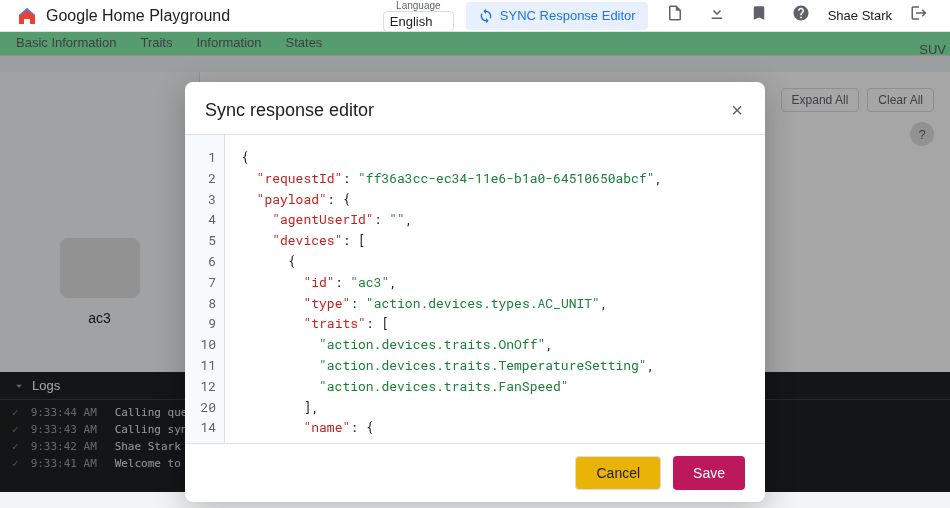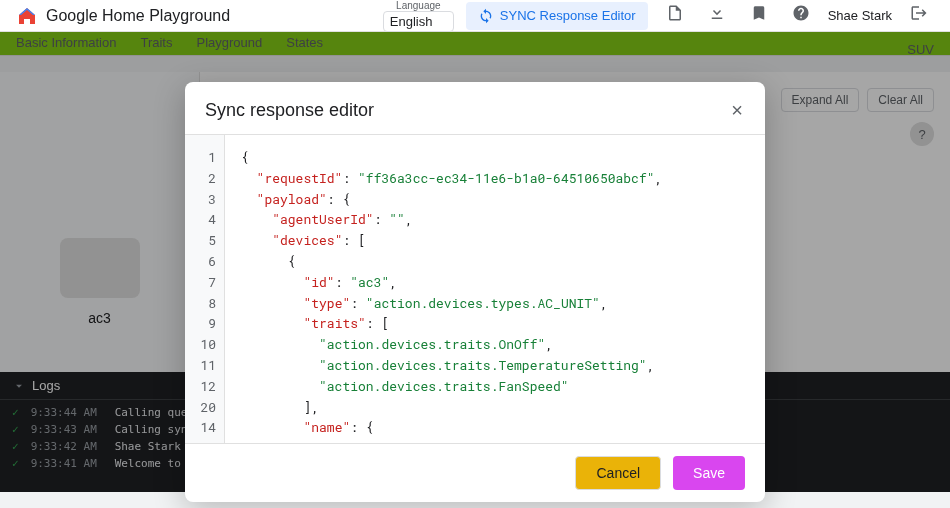--- a/index.html
+++ b/index.html
@@ -90,21 +90,21 @@
       display: flex;
       flex-direction: column;
       height: calc(508px - 48px);
       position: relative;
     }
 
     
     .tabs-row {
       display: flex;
       align-items: center;
-      background: #84cc16;
+      background: #86efac;
       border-bottom: 1px solid #e0e0e0;
       padding: 0 16px;
       height: 24px;
       gap: 24px;
     }
     .tab {
       font-size: 13px;
       color: #5f6368;
       padding: 10px 0;
       cursor: pointer;
@@ -284,36 +284,36 @@
       background: #eab308;
       border: 1px solid #dadce0;
       color: #202124;
       font-size: 14px;
       font-weight: 500;
       border-radius: 4px;
       padding: 8px 20px;
       cursor: pointer;
     }
     .btn-save {
-      background: #d946ef;
+      background: #be185d;
       border: none;
       color: #fff;
       font-size: 14px;
       font-weight: 500;
       border-radius: 4px;
       padding: 8px 20px;
       cursor: pointer;
     }
 
     
     .suv-tag {
       font-size: 13px;
       color: #5f6368;
       position: absolute;
-      right: 16px;
+      right: 4px;
       top: 10px;
     }
 
     
     .right-top {
       display: flex;
       justify-content: flex-end;
       align-items: center;
       gap: 8px;
       padding-bottom: 8px;
@@ -399,21 +399,21 @@
 </div>
 
 <div class="main-area">
 
   <div style="display:flex;flex:1;position:relative;overflow:hidden;">
 
     <div style="position:absolute;top:0;left:0;right:0;z-index:1;">
       <div class="tabs-row">
         <span class="tab">Basic Information</span>
         <span class="tab">Traits</span>
-        <span class="tab">Playground</span>
+        <span class="tab">Information</span>
         <span class="tab">States</span>
         <div class="suv-tag">SUV</div>
       </div>
     </div>
 
     <div style="position:absolute;top:40px;bottom:0;left:0;right:0;display:flex;">
 
       <div class="left-panel">
         <div class="device-img-placeholder"></div>
         <span class="device-label">ac3</span>

